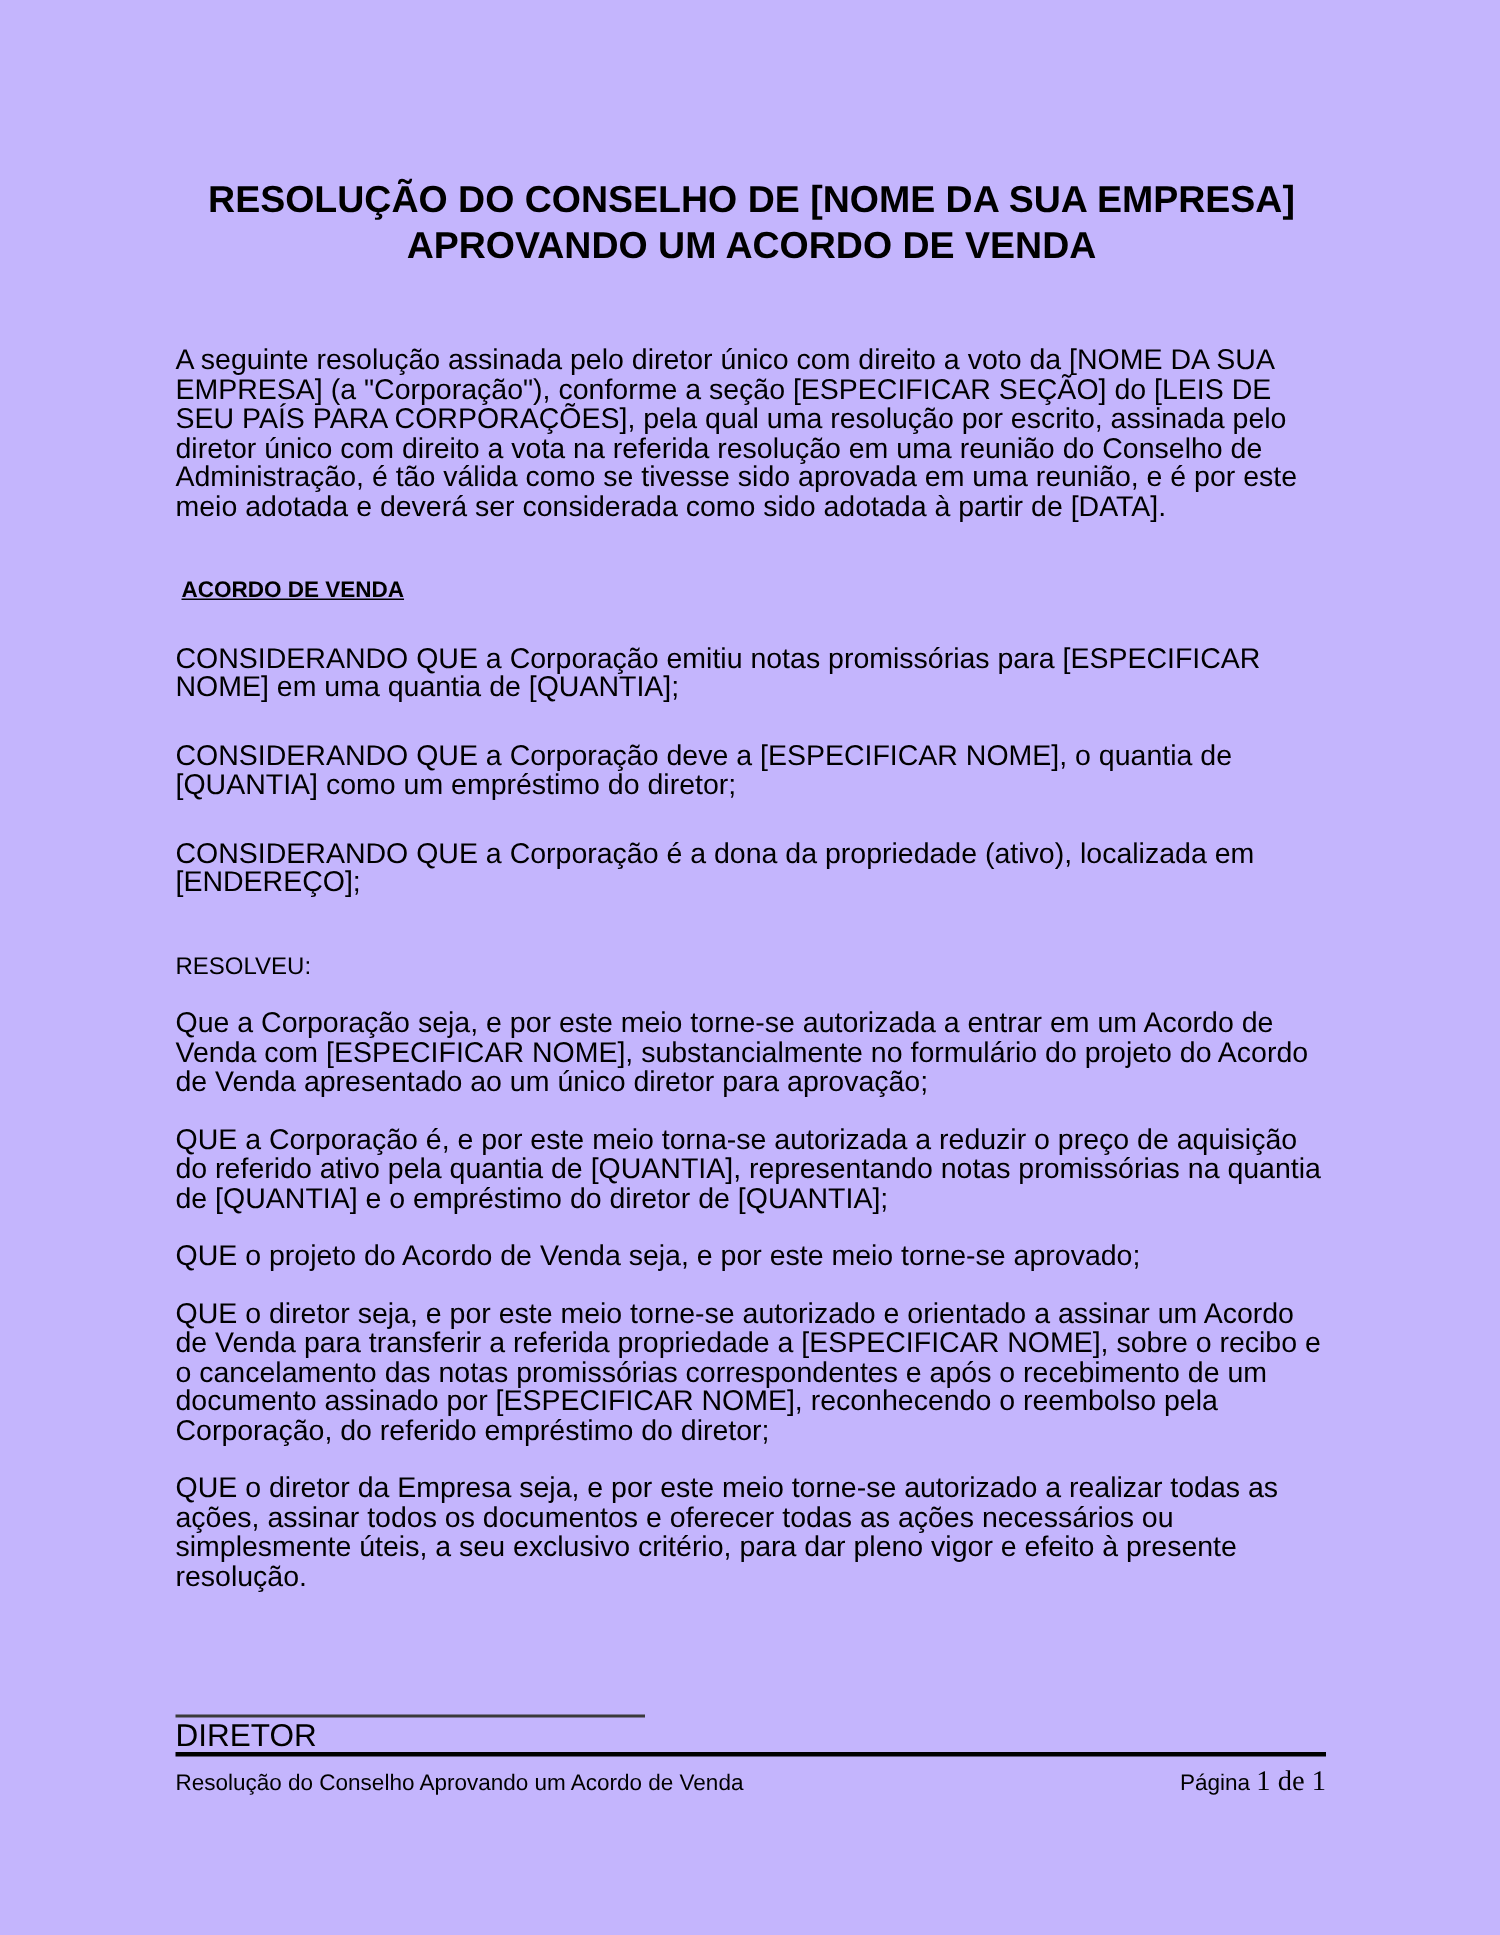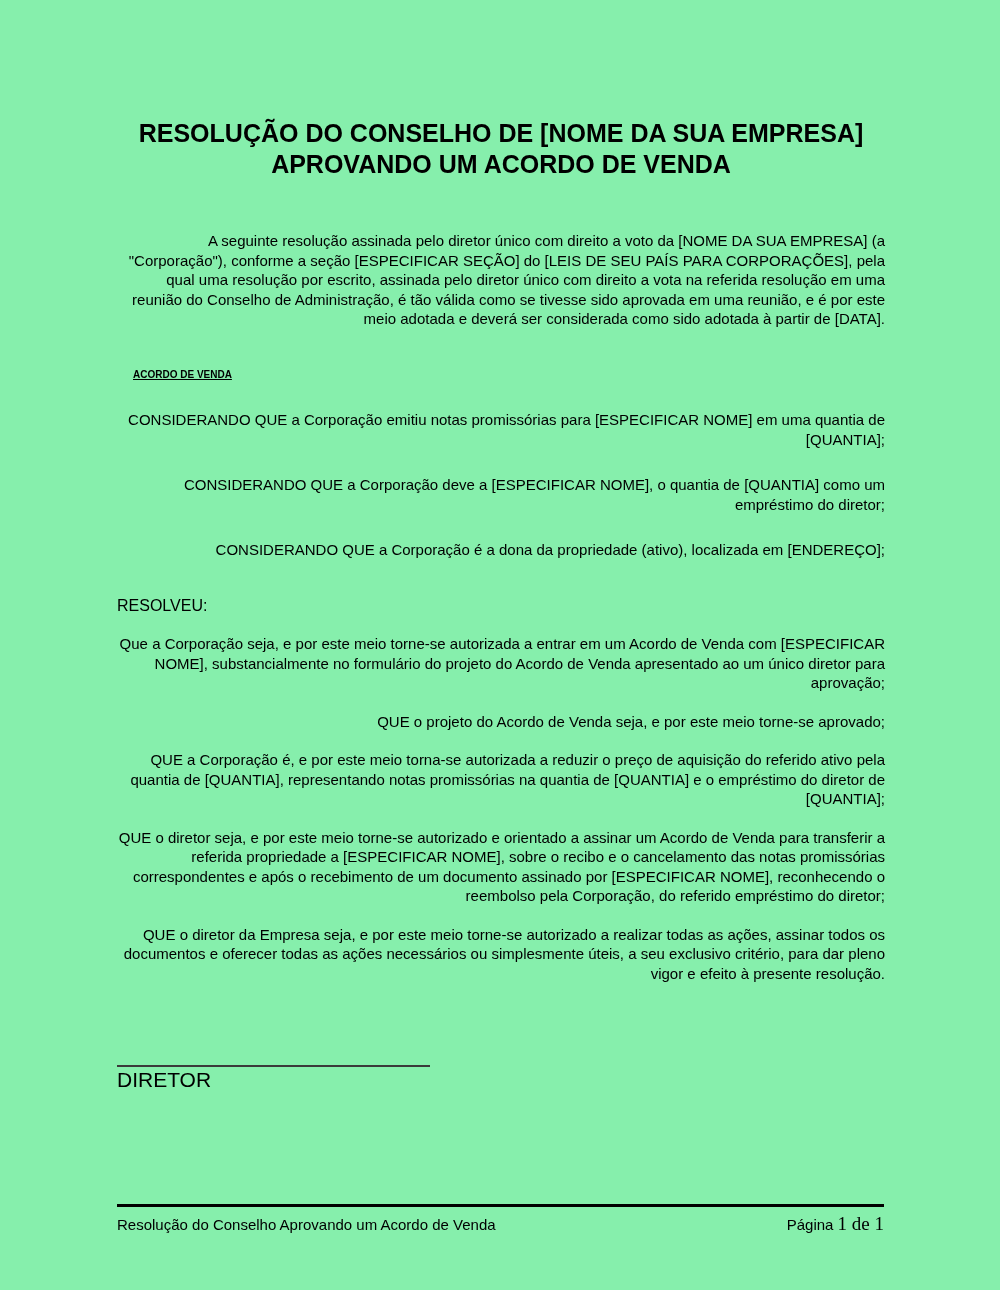--- a/index.html
+++ b/index.html
@@ -1,48 +1,47 @@
 <!DOCTYPE html>
 <html lang="pt"><head>
 <meta charset="utf-8">
 <style>
   html, body { margin: 0; padding: 0; background: #ffffff; }
   .page {
     position: relative;
     width: 1000px;
     height: 1290px;
-    background: #86efac;
+    background: #c4b5fd;
     color: #000000;
     font-family: "Liberation Sans", sans-serif;
     overflow: hidden;
   }
   .content {
     position: absolute;
     left: 117px;
     top: 0;
     width: 768px;
   }
   .doc-title {
     margin: 118px 0 0 0;
     font-size: 25px;
     line-height: 31px;
     font-weight: bold;
     text-align: center;
   }
   .doc-title .t-line { white-space: nowrap; }
   p.body-par {
-    font-size: 15px;
+    font-size: 19px;
     line-height: 19.5px;
     margin: 19px 0 0 0;
-    text-align: right;
   }
   p.intro { margin-top: 51px; }
   .section-heading {
-    margin: 36px 0 0 16px;
-    font-size: 10px;
+    margin: 36px 0 0 4px;
+    font-size: 15px;
     line-height: 19.5px;
     font-weight: bold;
     text-decoration: underline;
   }
   .whereas-list p.body-par { margin-top: 26px; }
   .resolved-label {
     margin: 36px 0 0 0;
     font-size: 16px;
     line-height: 19.5px;
     font-weight: normal;
@@ -54,21 +53,21 @@
     border-top: 2px solid #3a3a3a;
   }
   .signature-label {
     font-size: 21px;
     line-height: 19.5px;
     margin-top: 3px;
   }
   .footer {
     position: absolute;
     left: 117px;
-    top: 1204px;
+    top: 1168px;
     width: 767px;
     border-top: 3px solid #000000;
     padding-top: 7px;
     display: flex;
     justify-content: space-between;
     align-items: baseline;
     font-size: 15px;
     line-height: 19px;
   }
   .page-number-value {
@@ -94,22 +93,22 @@
     <div class="whereas-list">
         <p class="body-par">CONSIDERANDO QUE a Corporação emitiu notas promissórias para [ESPECIFICAR NOME] em uma quantia de [QUANTIA];</p>
         <p class="body-par">CONSIDERANDO QUE a Corporação deve a [ESPECIFICAR NOME], o quantia de [QUANTIA] como um empréstimo do diretor;</p>
         <p class="body-par">CONSIDERANDO QUE a Corporação é a dona da propriedade (ativo), localizada em [ENDEREÇO];</p>
       </div>
 
     <p class="resolved-label">RESOLVEU:</p>
 
     <div class="resolutions-list">
         <p class="body-par">Que a Corporação seja, e por este meio torne-se autorizada a entrar em um Acordo de Venda com [ESPECIFICAR NOME], substancialmente no formulário do projeto do Acordo de Venda apresentado ao um único diretor para aprovação;</p>
+        <p class="body-par">QUE a Corporação é, e por este meio torna-se autorizada a reduzir o preço de aquisição do referido ativo pela quantia de [QUANTIA], representando notas promissórias na quantia de [QUANTIA] e o empréstimo do diretor de [QUANTIA];</p>
         <p class="body-par">QUE o projeto do Acordo de Venda seja, e por este meio torne-se aprovado;</p>
-        <p class="body-par">QUE a Corporação é, e por este meio torna-se autorizada a reduzir o preço de aquisição do referido ativo pela quantia de [QUANTIA], representando notas promissórias na quantia de [QUANTIA] e o empréstimo do diretor de [QUANTIA];</p>
         <p class="body-par">QUE o diretor seja, e por este meio torne-se autorizado e orientado a assinar um Acordo de Venda para transferir a referida propriedade a [ESPECIFICAR NOME], sobre o recibo e o cancelamento das notas promissórias correspondentes e após o recebimento de um documento assinado por [ESPECIFICAR NOME], reconhecendo o reembolso pela Corporação, do referido empréstimo do diretor;</p>
         <p class="body-par">QUE o diretor da Empresa seja, e por este meio torne-se autorizado a realizar todas as ações, assinar todos os documentos e oferecer todas as ações necessários ou simplesmente úteis, a seu exclusivo critério, para dar pleno vigor e efeito à presente resolução.</p>
       </div>
 
     <div class="signature-block">
       <div class="signature-line"></div>
       <div class="signature-label">DIRETOR</div>
     </div>
 
   </div>

